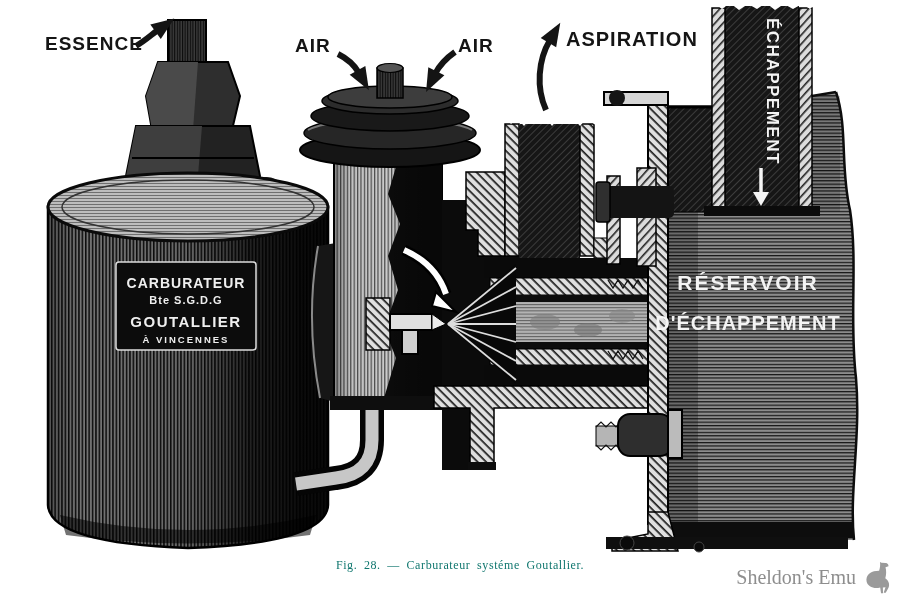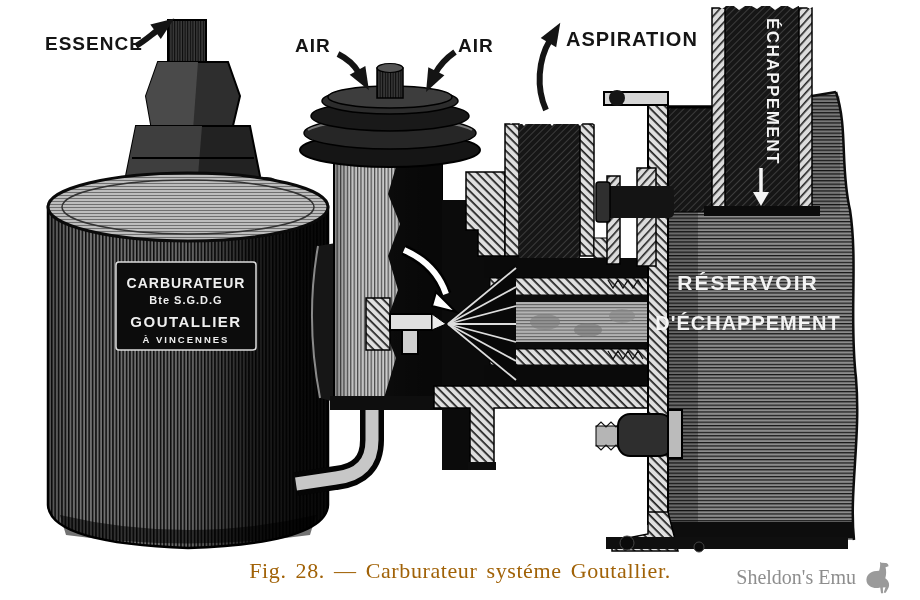--- a/index.html
+++ b/index.html
@@ -3,21 +3,21 @@
 <meta charset="utf-8">
 <style>
   html,body{margin:0;padding:0;background:#fff;}
   .stage{position:relative;width:920px;height:600px;background:#ffffff;overflow:hidden;
          font-family:"Liberation Sans",sans-serif;}
   .figure-svg{position:absolute;left:0;top:0;}
   .callout{font-family:"Liberation Sans",sans-serif;font-weight:700;fill:#151515;}
   .whitelabel{font-family:"Liberation Sans",sans-serif;font-weight:700;fill:#f4f4f4;}
   .platetext{font-family:"Liberation Sans",sans-serif;font-weight:700;fill:#efefef;}
   .caption{position:absolute;left:0;top:558px;width:920px;text-align:center;
-           font-family:"Liberation Serif",serif;font-size:22px;color:#a16207;
+           font-family:"Liberation Serif",serif;font-size:12px;color:#0f766e;
            letter-spacing:.6px;word-spacing:3px;}
   .watermark{position:absolute;right:26px;top:562px;display:flex;align-items:flex-start;gap:4px;
              font-family:"Liberation Serif",serif;font-size:20px;color:#8e8e8e;margin-left:18px;}
   .watermark .wm-text{line-height:30px;}
 </style>
 </head>
 <body>
 
 <div class="stage">
 

